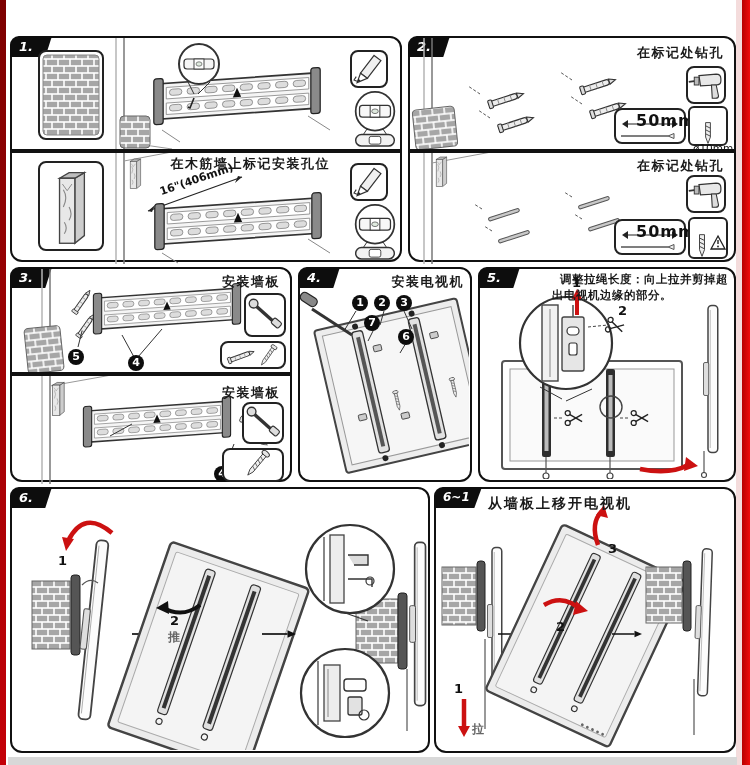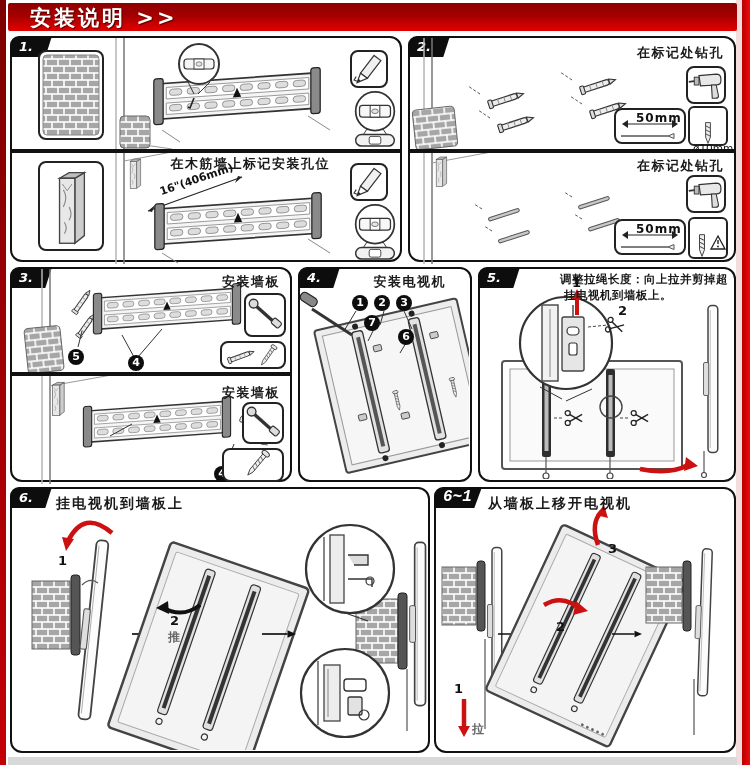--- a/index.html
+++ b/index.html
@@ -27,21 +27,21 @@
   .svgabs{position:absolute;left:0;top:0;}
   .cap{position:absolute;font-weight:bold;color:#1a1a1a;font-size:13px;letter-spacing:1.5px;white-space:nowrap;}
   .cap-sm{font-size:11.5px;letter-spacing:0.5px;}
   .cap-lg{font-size:14px;letter-spacing:2px;}
   .box{position:absolute;border:2px solid #222;border-radius:8px;background:#fff;box-sizing:border-box;}
   .marker{position:absolute;width:16px;height:16px;border-radius:50%;background:#0d0d0d;color:#fff;
           font-size:11px;font-weight:bold;text-align:center;line-height:16px;}
   .stepnum{position:absolute;font-weight:bold;font-size:13px;color:#111;}
   .hanzi-sm{position:absolute;font-size:12px;color:#666;font-weight:bold;}
   .dimlabel{position:absolute;font-weight:bold;font-size:11px;color:#111;transform:rotate(-19deg);white-space:nowrap;}
-  .mmlabel{position:absolute;font-weight:bold;font-size:12px;color:#111;letter-spacing:1px;}
+  .mmlabel{position:absolute;font-weight:bold;font-size:16px;color:#111;letter-spacing:1px;}
   .dialabel{position:absolute;font-weight:normal;font-size:10.5px;color:#111;margin-top:33px;}
 </style>
 </head>
 <body>
 
 <svg width="0" height="0" style="position:absolute" aria-hidden="true">
   <defs>
     <pattern id="bricks" width="24" height="14" patternUnits="userSpaceOnUse">
       <rect width="24" height="14" fill="#ffffff"></rect>
       <rect x="0.8" y="0.8" width="10.4" height="5.4" fill="#a6a6a6"></rect>
@@ -159,23 +159,20 @@
       <line x1="0" y1="5" x2="27" y2="5" stroke="#111" stroke-width="1.8"></line>
       <path d="M27,1 L36,5 L27,9 Z" fill="#111"></path>
     </symbol>
   </defs>
 </svg>
 
 <div class="page">
   <div class="stripe-left"></div>
   <div class="stripe-right-pale"></div>
   <div class="stripe-right"></div>
-  <div class="header">
-    <span class="header-title">安装说明 &gt;&gt;</span>
-  </div>
   <div class="bottom-bar"></div>
 
   <div class="panel" style="left:10px;top:36px;width:392px;height:226px;">
     <div class="tab" style="width:42px;">1.</div>
     <div class="divider" style="top:111px;"></div>
 
     <div class="sub" style="top:0;height:111px;">
       <svg class="svgabs" width="387" height="111">
         <line x1="104" y1="0" x2="104" y2="111" stroke="#b5b5b5" stroke-width="1.5"></line>
         <line x1="112" y1="0" x2="112" y2="111" stroke="#777" stroke-width="1.5"></line>
@@ -406,21 +403,21 @@
         <rect x="66" y="100" width="8" height="6" rx="1" fill="#ccc" stroke="#333" stroke-width="0.8"></rect>
         <use href="#screwv" width="7" height="22" x="62" y="76"></use>
         <use href="#screwv" width="7" height="22" x="120" y="76"></use>
       </g>
       <g>
         <line x1="12" y1="40" x2="52" y2="66" stroke="#333" stroke-width="3"></line>
         <rect x="0" y="26" width="18" height="9" rx="4" transform="rotate(33 9 30)" fill="#888" stroke="#222" stroke-width="1.2"></rect>
       </g>
       <path d="M56,42 L44,62 M74,60 L68,72 M84,42 L80,56 M104,42 L112,60 M106,74 L100,84" stroke="#333" stroke-width="1" fill="none"></path>
     </svg>
-    <div class="cap" style="right:24px;top:4px;">安装电视机</div>
+    <div class="cap" style="right:6px;top:4px;">安装电视机</div>
     <div class="marker" style="left:52px;top:26px;">1</div>
     <div class="marker" style="left:74px;top:26px;">2</div>
     <div class="marker" style="left:96px;top:26px;">3</div>
     <div class="marker" style="left:64px;top:46px;">7</div>
     <div class="marker" style="left:98px;top:60px;">6</div>
   </div>
 
   <div class="panel" style="left:478px;top:267px;width:258px;height:215px;">
     <div class="tab" style="width:42px;">5.</div>
     <svg class="svgabs" width="253" height="210">
@@ -456,21 +453,21 @@
       <path d="M97,20 l-5,10 h10 z" fill="#cc1111"></path>
       <line x1="108" y1="58" x2="128" y2="56" stroke="#444" stroke-width="1" stroke-dasharray="3 2"></line>
       <use href="#scissors" width="20" height="18" transform="translate(128,46) rotate(15)"></use>
       <path d="M208,196 Q190,206 160,200" stroke="#cc1111" stroke-width="4.5" fill="none"></path>
       <path d="M206,188 l12,9 l-14,5 z" fill="#cc1111"></path>
       <use href="#tvside" width="18" height="168" x="222" y="26"></use>
       <line x1="224" y1="182" x2="224" y2="204" stroke="#555" stroke-width="1.2"></line>
       <circle cx="224" cy="206" r="2.5" fill="none" stroke="#444" stroke-width="1.1"></circle>
     </svg>
     <div class="cap cap-sm" style="right:6px;top:3px;">调整拉绳长度：向上拉并剪掉超</div>
-    <div class="cap cap-sm" style="right:62px;top:19px;">挂电视机到墙板上。</div>
+    <div class="cap cap-sm" style="right:62px;top:19px;">出电视机边缘的部分。</div>
     <div class="stepnum" style="left:92px;top:6px;">1</div>
     <div class="stepnum" style="left:138px;top:34px;">2</div>
   </div>
 
   <div class="panel" style="left:10px;top:487px;width:420px;height:266px;">
     <div class="tab" style="width:42px;">6.</div>
     <svg class="svgabs" width="415" height="261">
       <g>
         <path d="M100,44 Q72,20 56,52" stroke="#cc1111" stroke-width="4.5" fill="none"></path>
         <path d="M62,50 l-8,12 l-4,-14 z" fill="#cc1111"></path>
@@ -505,28 +502,27 @@
         <g>
           <line x1="306" y1="172" x2="306" y2="236" stroke="#555" stroke-width="1.4"></line>
           <rect x="312" y="176" width="16" height="56" fill="#ededed" stroke="#444" stroke-width="1.3"></rect>
           <rect x="332" y="190" width="22" height="12" rx="3" fill="#fff" stroke="#333" stroke-width="1.4"></rect>
           <rect x="336" y="208" width="14" height="18" rx="2" fill="#e2e2e2" stroke="#333" stroke-width="1.3"></rect>
           <circle cx="352" cy="226" r="5" fill="none" stroke="#333" stroke-width="1.2"></circle>
           <line x1="316" y1="180" x2="316" y2="228" stroke="#888" stroke-width="1"></line>
         </g>
       </g>
     </svg>
-    <div class="cap cap-lg" style="left:44px;top:6px;">挂电视机到墙板上</div>
     <div class="stepnum" style="left:46px;top:64px;">1</div>
     <div class="stepnum" style="left:158px;top:124px;">2</div>
     <div class="hanzi-sm" style="left:156px;top:140px;">推</div>
   </div>
 
   <div class="panel" style="left:434px;top:487px;width:302px;height:266px;">
-    <div class="tab" style="width:48px;font-size:16px;font-family:Liberation Mono, monospace;">6~1</div>
+    <div class="tab" style="width:48px;font-size:12px;">6~1</div>
     <svg class="svgabs" width="297" height="261">
       <g>
         <rect x="6" y="78" width="34" height="58" fill="url(#bricks)" stroke="#666" stroke-width="1"></rect>
         <rect x="41" y="72" width="8" height="70" rx="3" fill="#555" stroke="#222" stroke-width="1"></rect>
         <use href="#tvside" width="18" height="192" x="50" y="36"></use>
         <line x1="49" y1="150" x2="49" y2="240" stroke="#555" stroke-width="1.2"></line>
         <path d="M28,210 V238" stroke="#cc1111" stroke-width="4.5"></path>
         <path d="M28,248 l-6,-11 h12 z" fill="#cc1111"></path>
       </g>
       <use href="#harrow" width="30" height="10" x="62" y="140"></use>

